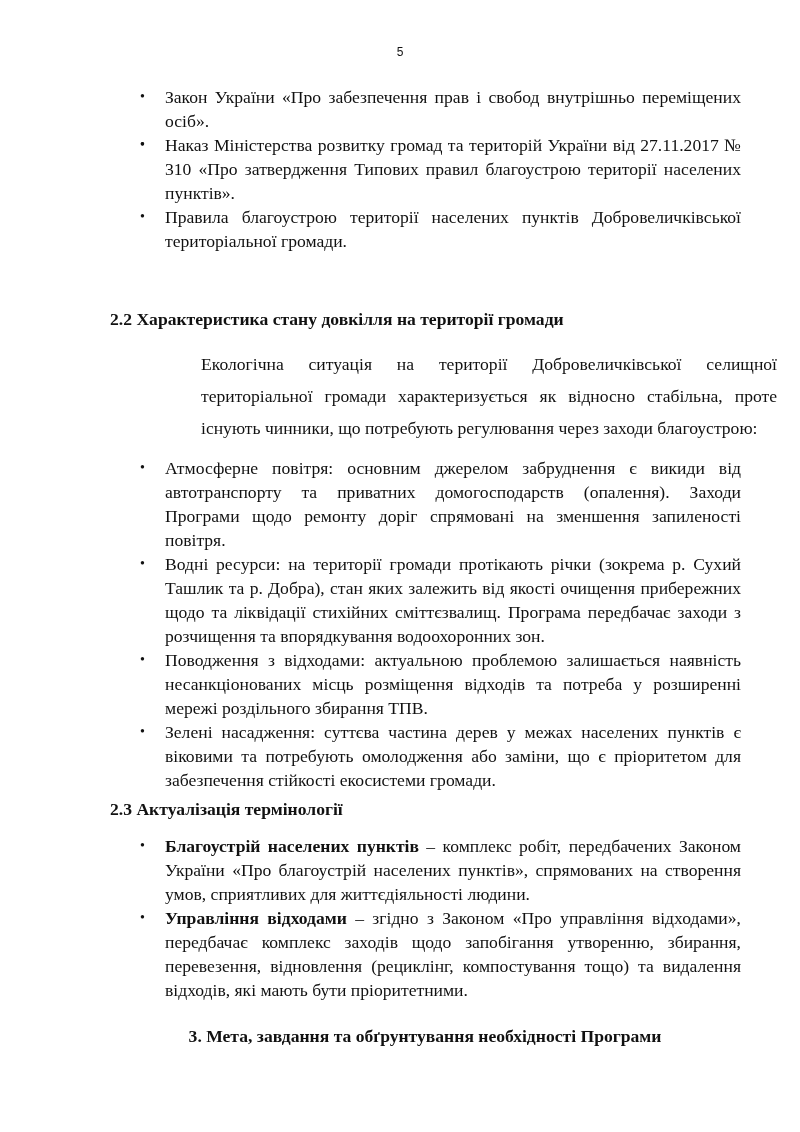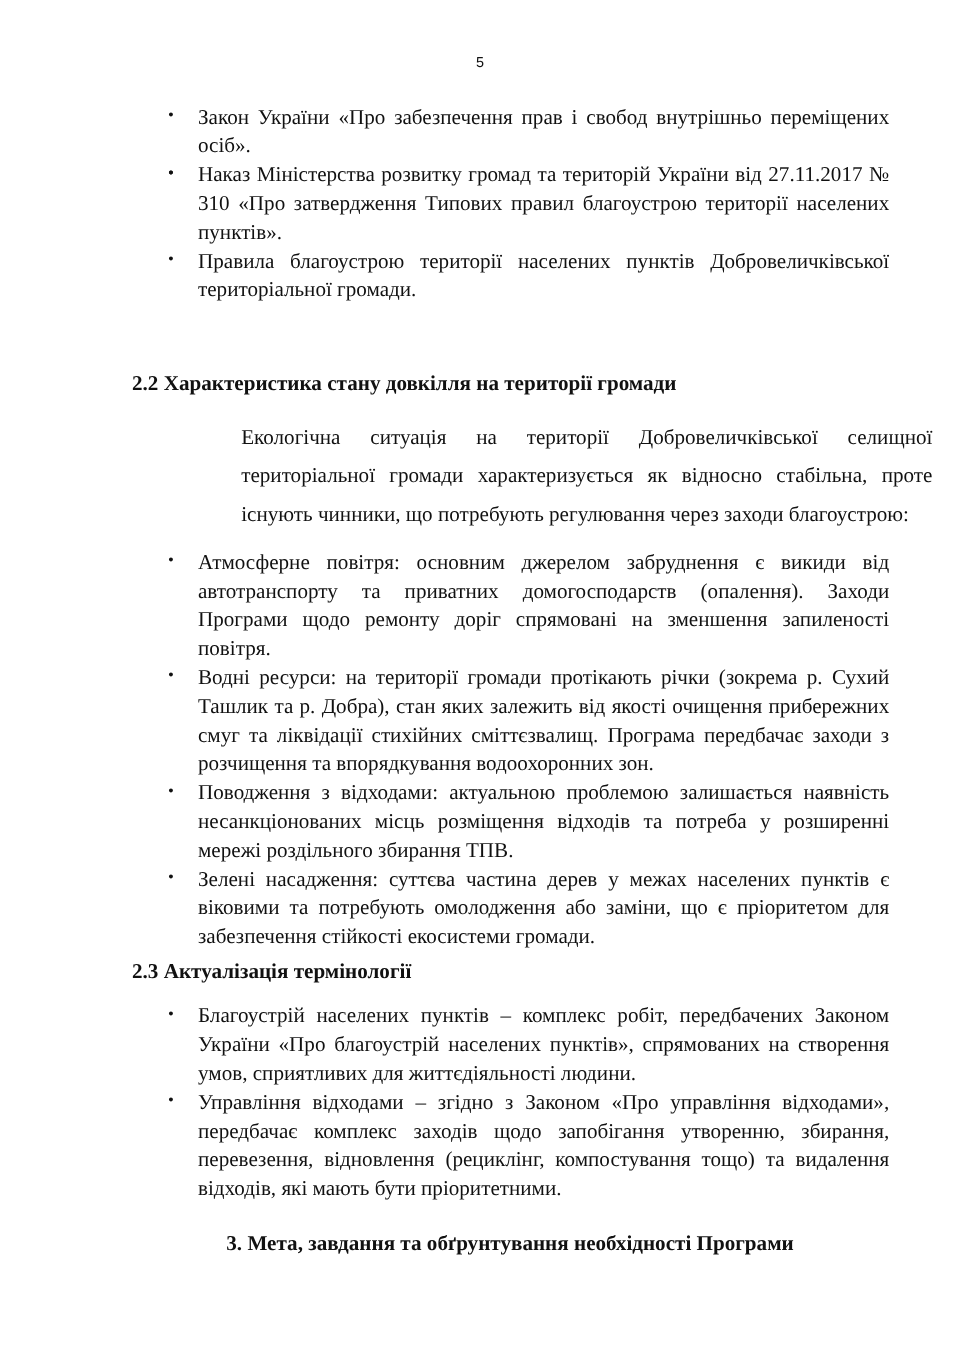--- a/index.html
+++ b/index.html
@@ -7,21 +7,21 @@
       font-family: "Liberation Serif", serif; color: #111; font-size: 17.6px; }
     .page-num { position: absolute; top: 45px; left: 0; width: 800px; text-align: center;
       font-family: "Liberation Sans", sans-serif; font-size: 12px; }
     ul.blist { list-style: none; margin: 0; padding: 0; }
     ul.blist li { position: relative; padding-left: 28px; line-height: 24px; text-align: justify; }
     ul.blist li .bullet { position: absolute; left: 3px; top: 0; font-size: 14px; }
     .block { position: absolute; left: 137px; width: 604px; }
     .h2 { position: absolute; left: 110px; font-weight: bold; font-size: 17.6px; }
     .para { position: absolute; left: 165px; width: 576px; line-height: 32px; text-align: justify; margin-left: 36px; }
     .h3 { position: absolute; left: 0; width: 850px; text-align: center; font-weight: bold; font-size: 17.6px; }
-    b { font-weight: normal; }
+    b { font-weight: bold; }
   </style>
 </head>
 <body>
 
 <div class="page-num">5</div>
 
 <div class="block" style="top:85px;">
   <ul class="blist">
     <li style="margin-bottom:0;"><span class="bullet">•</span><span>Закон України «Про забезпечення прав і свобод внутрішньо переміщених осіб».</span></li>
     <li><span class="bullet">•</span></li>
@@ -30,21 +30,21 @@
   </ul>
 </div>
 
 <div class="h2" style="top:309px;">2.2 Характеристика стану довкілля на території громади</div>
 
 <div class="para" style="top:348px;">Екологічна ситуація на території Добровеличківської селищної територіальної громади характеризується як відносно стабільна, проте існують чинники, що потребують регулювання через заходи благоустрою:</div>
 
 <div class="block" style="top:456px;">
   <ul class="blist">
     <li><span class="bullet">•</span><span>Атмосферне повітря: основним джерелом забруднення є викиди від автотранспорту та приватних домогосподарств (опалення). Заходи Програми щодо ремонту доріг спрямовані на зменшення запиленості повітря.</span></li>
-    <li><span class="bullet">•</span><span>Водні ресурси: на території громади протікають річки (зокрема р. Сухий Ташлик та р. Добра), стан яких залежить від якості очищення прибережних смуг та ліквідації стихійних сміттєзвалищ. Програма передбачає заходи з розчищення та впорядкування водоохоронних зон.</span></li>
+    <li><span class="bullet">•</span><span>Водні ресурси: на території громади протікають річки (зокрема р. Сухий Ташлик та р. Добра), стан яких залежить від якості очищення прибережних щодо та ліквідації стихійних сміттєзвалищ. Програма передбачає заходи з розчищення та впорядкування водоохоронних зон.</span></li>
     <li><span class="bullet">•</span><span>Поводження з відходами: актуальною проблемою залишається наявність несанкціонованих місць розміщення відходів та потреба у розширенні мережі роздільного збирання ТПВ.</span></li>
     <li><span class="bullet">•</span><span>Зелені насадження: суттєва частина дерев у межах населених пунктів є віковими та потребують омолодження або заміни, що є пріоритетом для забезпечення стійкості екосистеми громади.</span></li>
   </ul>
 </div>
 
 <div class="h2" style="top:799px;">2.3 Актуалізація термінології</div>
 
 <div class="block" style="top:834px;">
   <ul class="blist">
     <li><span class="bullet">•</span><b>Благоустрій населених пунктів</b><span> – комплекс робіт, передбачених Законом України «Про благоустрій населених пунктів», спрямованих на створення умов, сприятливих для життєдіяльності людини.</span></li>

